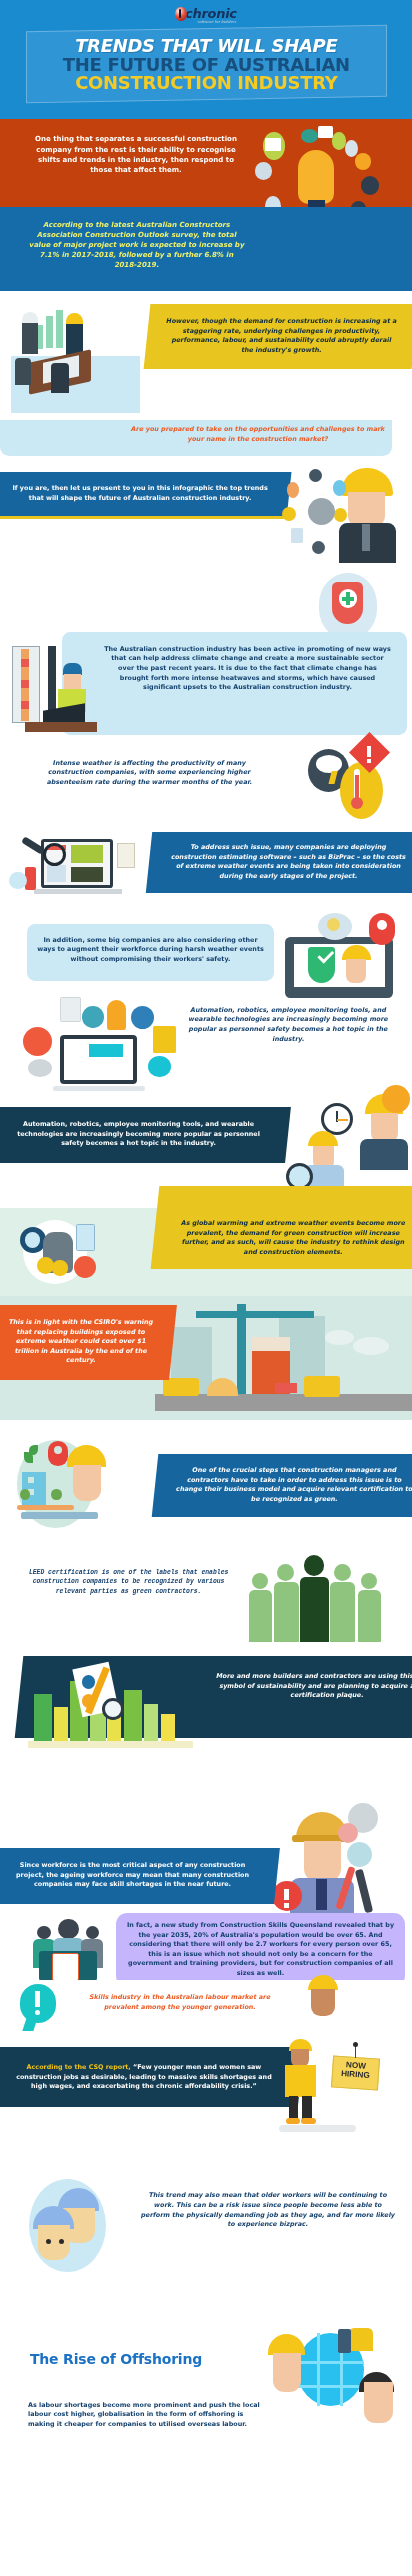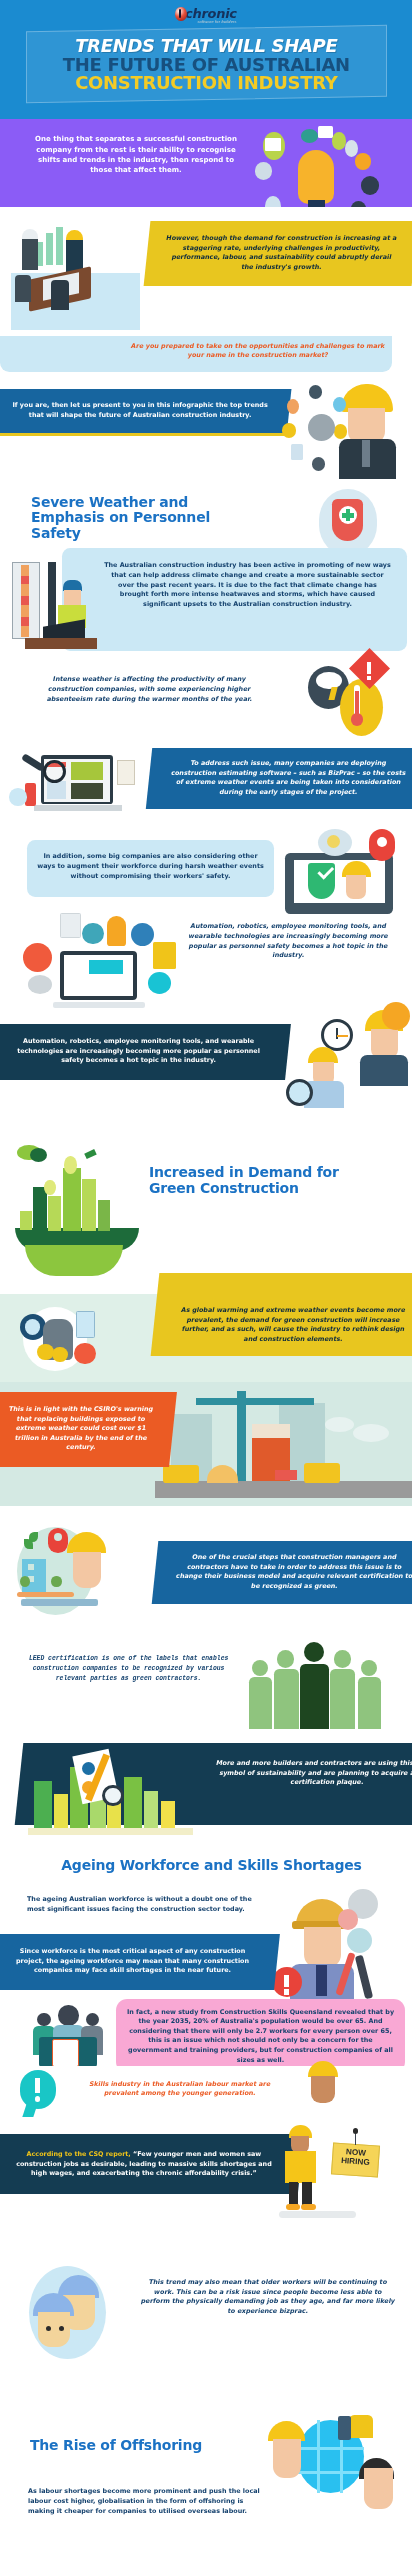--- a/index.html
+++ b/index.html
@@ -69,21 +69,21 @@
     font-weight: bold;
     letter-spacing: -0.3px;
     line-height: .95;
   }
   .h-l1 { font-size: 18px; color: #ffffff; font-style: italic; text-shadow: 1px 1px 0 rgba(0,0,0,.18); }
   .h-l2 { font-size: 18px; color: #17507f; margin-top: 1.5px; }
   .h-l3 { font-size: 18px; color: #f4cb25; margin-top: 1.5px; }
 
   
   .intro-top {
-    background: #8b5cf6;
+    background: #c2410c;
     position: relative;
     padding: 8.2px 0 3.1px 0;
     text-decoration: underline;
   }
   .intro-bot {
     background: #166ca8;
     position: relative;
     padding: 7.2px 0 9.3px 0;
   }
   .intro-txt {
@@ -136,21 +136,21 @@
 
   .plain-txt {
     font-family: "DejaVu Sans", sans-serif;
     font-weight: bold;
     color: #15426e;
     font-size: 6.4px;
     line-height: 1.5;
   }
 
   .bubble {
-    background:#f9a8d4; border-radius: 7.2px; padding: 8.2px 10.3px;
+    background:#c4b5fd; border-radius: 7.2px; padding: 8.2px 10.3px;
     color:#15426e;
   }
   .bubble-round { border-radius: 11.3px; }
   .circle { border-radius:50%; }
   .rect { border-radius:1.5px; }
   .person-sil { background:#8fc47e; }
 </style>
 </head>
 <body>
 
@@ -187,20 +187,25 @@
         <div class="blob" style="left:1px;top:38px;width:17.5px;height:17.5px;background:#cfdde6;"></div>
         <div class="blob" style="left:107px;top:52px;width:18.5px;height:18.5px;background:#2f3e4e;"></div>
         <div class="blob" style="left:11.3px;top:72px;width:15.5px;height:20.6px;background:#cfe2ee;"></div>
         <div class="blob" style="left:97px;top:77px;width:15.5px;height:15.5px;background:#2f3e4e;"></div>
         <div style="position:absolute;left:44px;top:26px;width:36px;height:54px;background:#f7b32b;border-radius:18px 18px 10.3px 10.3px;"></div>
         <div style="position:absolute;left:54px;top:76px;width:17.5px;height:12.4px;background:#1d3557;border-radius:0 0 3.1px 3.1px;"></div>
       </div>
     </div>
   </div>
 
+  <div class="intro-bot">
+    <div style="position:relative;height:67px;">
+      <div class="intro-txt yellow" style="position:absolute;top:5.2px;left:9.3px;width:216px;">According to the latest Australian Constructors Association Construction Outlook survey, the total value of major project work is expected to increase by 7.1% in 2017-2018, followed by a further 6.8% in 2018-2019.</div>
+    </div>
+  </div>
 
   <div class="sec" style="min-height:129px;">
     <div style="position:absolute;left:11.3px;top:11.3px;width:129px;height:111px;">
       <div style="position:absolute;left:0;top:54px;width:129px;height:57px;background:#cbe8f5;"></div>
       <div style="position:absolute;left:25px;top:23px;width:7.2px;height:24px;background:#8fd6b5;"></div>
       <div style="position:absolute;left:35px;top:14.4px;width:7.2px;height:32px;background:#8fd6b5;"></div>
       <div style="position:absolute;left:45px;top:8.2px;width:7.2px;height:38px;background:#8fd6b5;"></div>
       <div style="position:absolute;left:10.3px;top:10.3px;width:16.5px;height:10.3px;background:#e9eef1;border-radius:8.2px 8.2px 0 0;"></div>
       <div style="position:absolute;left:10.3px;top:20.6px;width:16.5px;height:31px;background:#3d4b55;"></div>
       <div style="position:absolute;left:55px;top:11.3px;width:16.5px;height:10.3px;background:#f5c518;border-radius:8.2px 8.2px 0 0;"></div>
@@ -237,21 +242,20 @@
       <div class="circle" style="position:absolute;left:-3.1px;top:41px;width:14.4px;height:14.4px;background:#f0c419;"></div>
       <div class="circle" style="position:absolute;left:49px;top:42px;width:13.4px;height:14.4px;background:#f0c419;"></div>
       <div class="rect" style="position:absolute;left:6.2px;top:62px;width:12.4px;height:15.5px;background:#cfe2ee;"></div>
       <div class="circle" style="position:absolute;left:27px;top:75px;width:13.4px;height:13.4px;background:#4a5a66;"></div>
       <div class="circle" style="position:absolute;left:23px;top:32px;width:27px;height:27px;background:#9aa6ae;"></div>
     </div>
   </div>
 
   <div class="sec" style="min-height:531px;">
 
-    <div class="sec-title" style="position:absolute;left:31px;top:9.3px;width:227px;">Severe Weather and Emphasis on Personnel Safety</div>
 
     <div style="position:absolute;right:35px;top:4.1px;width:58px;height:67px;">
       <div style="position:absolute;left:0;top:0;width:58px;height:67px;background:#d7e9f2;border-radius:29px/31px;"></div>
       <div style="position:absolute;left:13.4px;top:9.3px;width:31px;height:42px;background:#e8584f;border-radius:5.2px 5.2px 15.5px 15.5px;"></div>
       <div class="circle" style="position:absolute;left:19.6px;top:16.5px;width:18.5px;height:18.5px;background:#fff;"></div>
       <div style="position:absolute;left:27px;top:19.6px;width:4.1px;height:12.4px;background:#2eb872;"></div>
       <div style="position:absolute;left:23px;top:24px;width:12.4px;height:4.1px;background:#2eb872;"></div>
     </div>
 
     <div style="position:absolute;left:62px;top:63px;width:345px;height:103px;background:#cbe8f5;border-radius:8.2px;"></div>
@@ -351,38 +355,20 @@
       <div style="position:absolute;left:97px;top:23px;width:27px;height:30px;background:#f3c7a3;border-radius:0 0 9.3px 9.3px;"></div>
       <div style="position:absolute;left:86px;top:49px;width:48px;height:31px;background:#35546b;border-radius:7.2px 7.2px 0 0;"></div>
       <div style="position:absolute;left:34px;top:41px;width:30px;height:15.5px;background:#f5c518;border-radius:15.5px 15.5px 0 0;"></div>
       <div style="position:absolute;left:39px;top:56px;width:20.6px;height:23px;background:#f3c7a3;border-radius:0 0 7.2px 7.2px;"></div>
       <div style="position:absolute;left:30px;top:75px;width:40px;height:27px;background:#a9cbe6;border-radius:6.2px 6.2px 0 0;"></div>
       <div class="circle" style="position:absolute;left:12.4px;top:73px;width:27px;height:27px;border:3.6px solid #2b3a45;background:#cbe8f5;"></div>
       <div class="circle" style="position:absolute;left:108px;top:-4.1px;width:28px;height:28px;background:#f5a623;"></div>
     </div>
   </div>
 
-  <div class="sec" style="min-height:170px;">
-    <div style="position:absolute;left:10.3px;top:10.3px;width:129px;height:155px;">
-      <div style="position:absolute;left:5.2px;top:93px;width:124px;height:23px;background:#1d6b3a;border-radius:0 0 62px 62px;"></div>
-      <div style="position:absolute;left:14.4px;top:110px;width:98px;height:31px;background:#8cc63e;border-radius:0 0 49px 49px;"></div>
-      <div style="position:absolute;left:23px;top:52px;width:13.4px;height:44px;background:#1d6b3a;"></div>
-      <div style="position:absolute;left:38px;top:61px;width:12.4px;height:35px;background:#b6d957;"></div>
-      <div style="position:absolute;left:53px;top:33px;width:17.5px;height:63px;background:#8cc63e;"></div>
-      <div style="position:absolute;left:72px;top:44px;width:13.4px;height:52px;background:#b6d957;"></div>
-      <div style="position:absolute;left:88px;top:65px;width:11.3px;height:31px;background:#7ab648;"></div>
-      <div style="position:absolute;left:9.3px;top:76px;width:12.4px;height:19.6px;background:#b6d957;"></div>
-      <div class="circle" style="position:absolute;left:7.2px;top:10.3px;width:24px;height:15.5px;background:#8cc63e;"></div>
-      <div class="circle" style="position:absolute;left:19.6px;top:13.4px;width:17.5px;height:14.4px;background:#1d6b3a;"></div>
-      <div class="circle" style="position:absolute;left:54px;top:21.6px;width:12.4px;height:17.5px;background:#dfe97a;"></div>
-      <div class="circle" style="position:absolute;left:34px;top:45px;width:11.3px;height:15.5px;background:#dfe97a;"></div>
-      <div style="position:absolute;left:75px;top:16.5px;width:11.3px;height:6.2px;background:#2b8c3f;transform:rotate(-25deg);"></div>
-    </div>
-    <div class="sec-title" style="position:absolute;left:149px;top:41px;width:222px;text-align:left;">Increased in Demand for Green Construction</div>
-  </div>
 
   <div class="sec" style="min-height:88px;">
     <div style="position:absolute;left:0;top:0;width:412px;height:88px;background:#dff0e8;"></div>
     <div class="band-yellow skew-l" style="position:absolute;left:155px;top:-21.6px;width:278px;padding:33px 20.6px 11.3px 20.6px;">
       <div class="ct italic">As global warming and extreme weather events become more prevalent, the demand for green construction will increase further, and as such, will cause the industry to rethink design and construction elements.</div>
     </div>
     <div style="position:absolute;left:10.3px;top:10.3px;width:113px;height:67px;">
       <div class="circle" style="position:absolute;left:12.4px;top:2.1px;width:64px;height:64px;background:#fff;"></div>
       <div class="circle" style="position:absolute;left:9.3px;top:9.3px;width:26px;height:26px;background:#1d4e73;"></div>
       <div class="circle" style="position:absolute;left:14.4px;top:14.4px;width:15.5px;height:15.5px;background:#cbe8f5;"></div>
@@ -470,23 +456,21 @@
       <div style="position:absolute;left:0px;top:76px;width:165px;height:7.2px;background:#f2eec8;"></div>
       <div style="position:absolute;left:49px;top:0px;width:37px;height:49px;background:#fff;transform:rotate(-12deg);"></div>
       <div class="circle" style="position:absolute;left:54px;top:10.3px;width:13.4px;height:13.4px;background:#1d6fa5;"></div>
       <div class="circle" style="position:absolute;left:54px;top:29px;width:13.4px;height:13.4px;background:#f5a623;"></div>
       <div style="position:absolute;left:66px;top:1px;width:7.2px;height:49px;background:#f3a712;transform:rotate(22deg);"></div>
       <div class="circle" style="position:absolute;left:74px;top:33px;width:21.6px;height:21.6px;border:3.1px solid #2b3a45;background:#eef5f8;"></div>
     </div>
   </div>
 
   <div class="sec" style="min-height:216px;">
-    <div class="sec-title" style="position:absolute;left:26px;top:7.2px;width:371px;text-align:center;">Ageing Workforce and Skills Shortages</div>
-
-    <div class="plain-txt" style="position:absolute;left:27px;top:45px;width:232px;">The ageing Australian workforce is without a doubt one of the most significant issues facing the construction sector today.</div>
+
 
     <div style="position:absolute;right:7.2px;top:36px;width:129px;height:118px;">
       <div style="position:absolute;left:20.6px;top:12.4px;width:52px;height:27px;background:#e8b33c;border-radius:26px 26px 0 0;"></div>
       <div style="position:absolute;left:16.5px;top:35px;width:60px;height:7.2px;background:#d39c24;border-radius:3.1px;"></div>
       <div style="position:absolute;left:28px;top:41px;width:37px;height:41px;background:#f3c7a3;border-radius:0 0 13.4px 13.4px;"></div>
       <div style="position:absolute;left:14.4px;top:78px;width:64px;height:41px;background:#7d8fc4;border-radius:9.3px 9.3px 0 0;"></div>
       <div style="position:absolute;left:40px;top:79px;width:11.3px;height:31px;background:#2b3a6b;"></div>
       <div class="circle" style="position:absolute;left:72px;top:3.1px;width:30px;height:30px;background:#cfd6da;"></div>
       <div class="circle" style="position:absolute;left:62px;top:23px;width:20.6px;height:20.6px;background:#f0a6a0;"></div>
       <div class="circle" style="position:absolute;left:71px;top:42px;width:25px;height:25px;background:#b8dde4;"></div>

